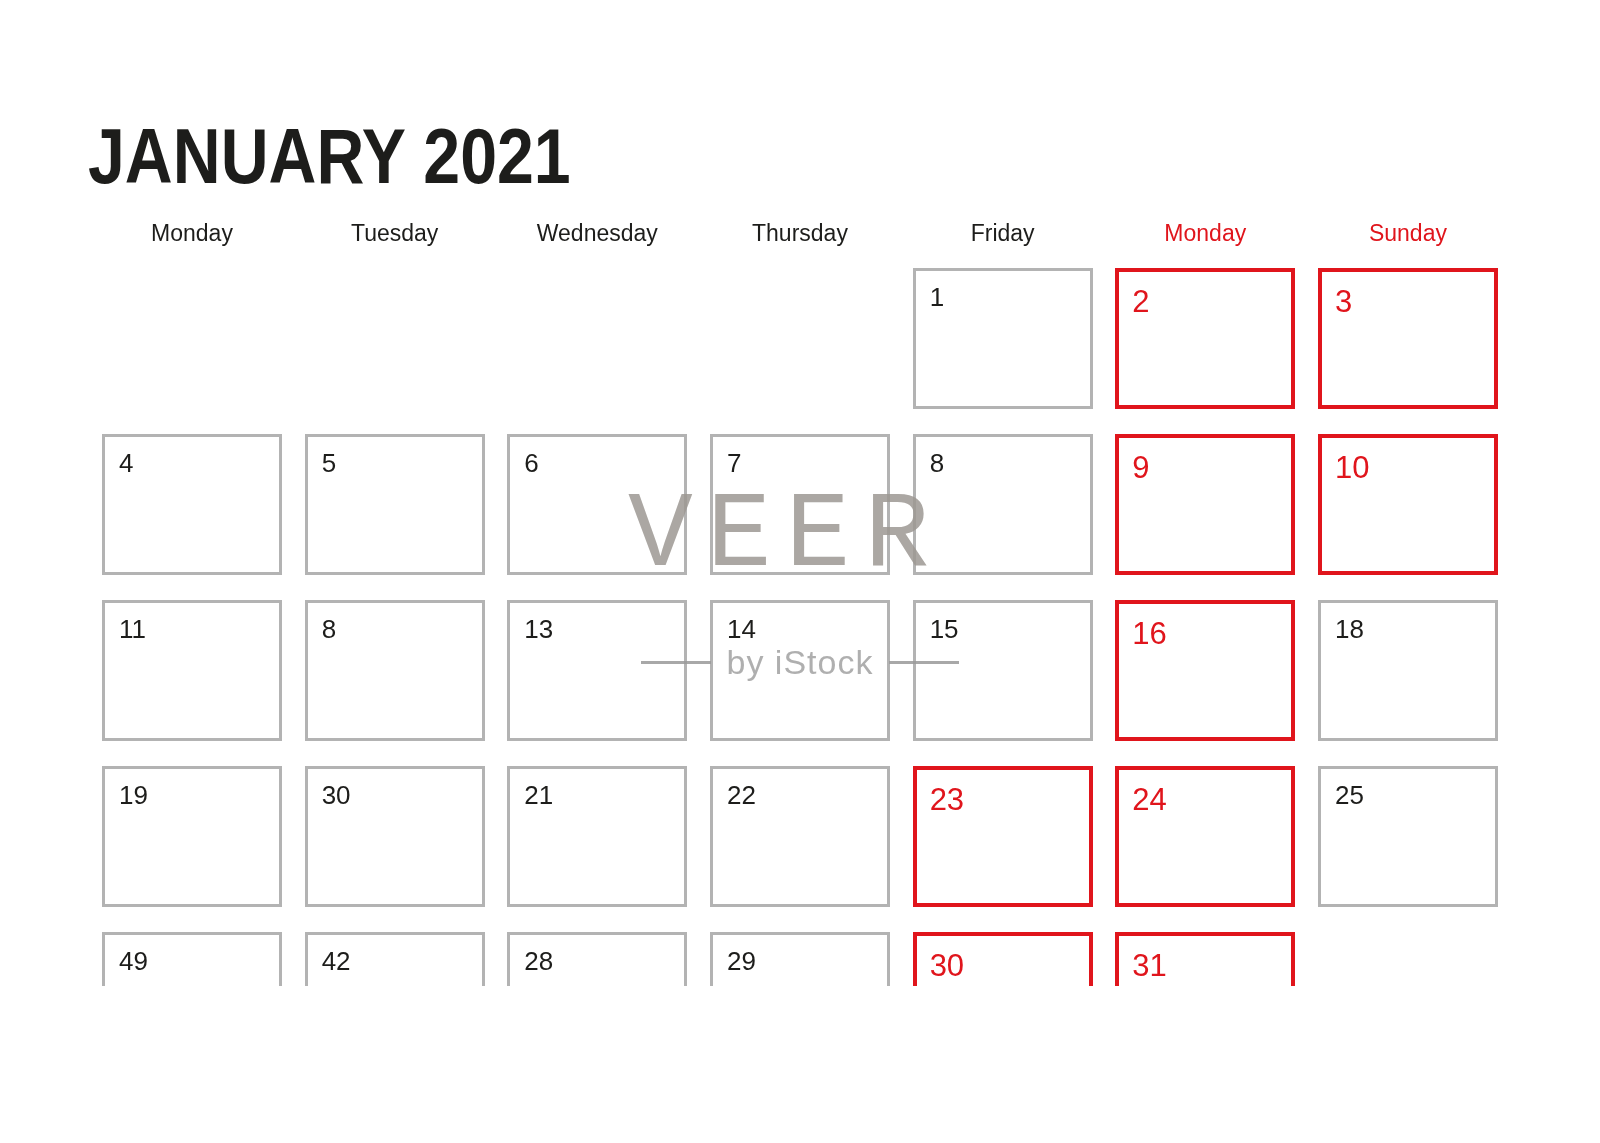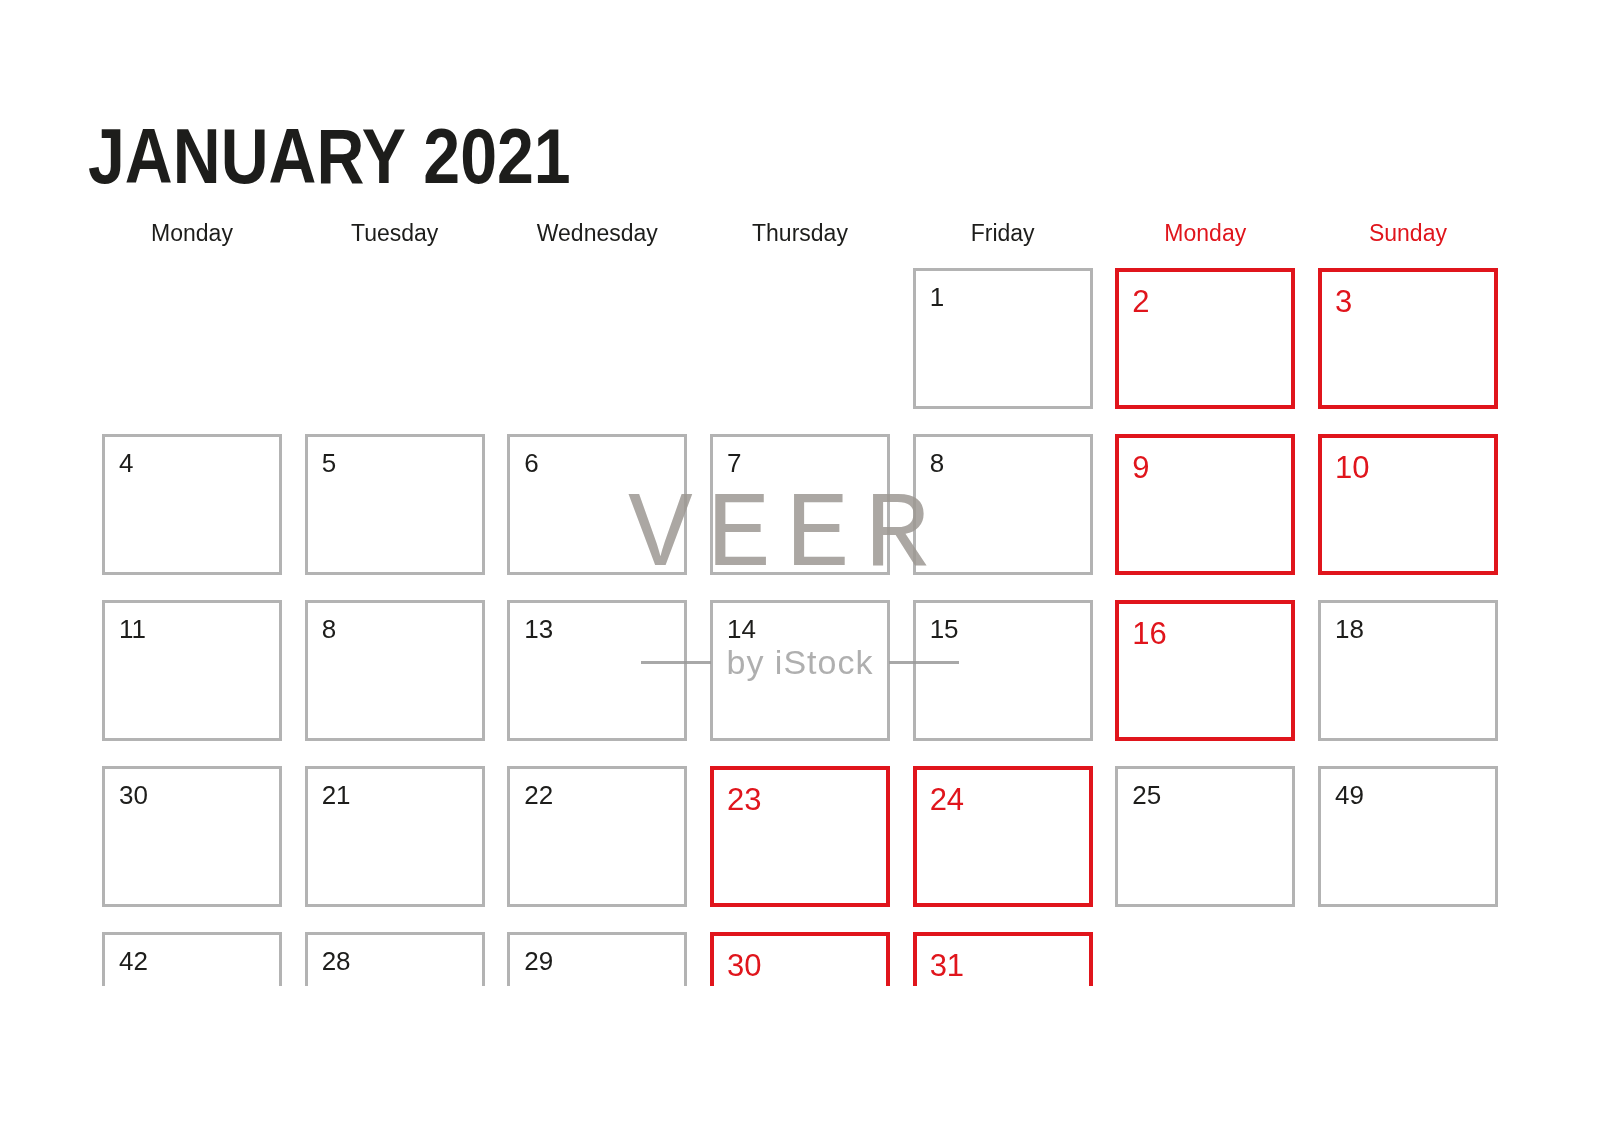--- a/index.html
+++ b/index.html
@@ -196,20 +196,23 @@
         <span class="num">15</span>
       </div>
     <div class="cell red">
         <span class="num">16</span>
       </div>
 
     <div class="cell gray">
         <span class="num">18</span>
       </div>
     <div class="cell gray">
+        <span class="num">19</span>
+      </div>
+    <div class="cell gray">
         <span class="num">30</span>
       </div>
     <div class="cell gray">
         <span class="num">21</span>
       </div>
     <div class="cell gray">
         <span class="num">22</span>
       </div>
     <div class="cell red">
         <span class="num">23</span>

